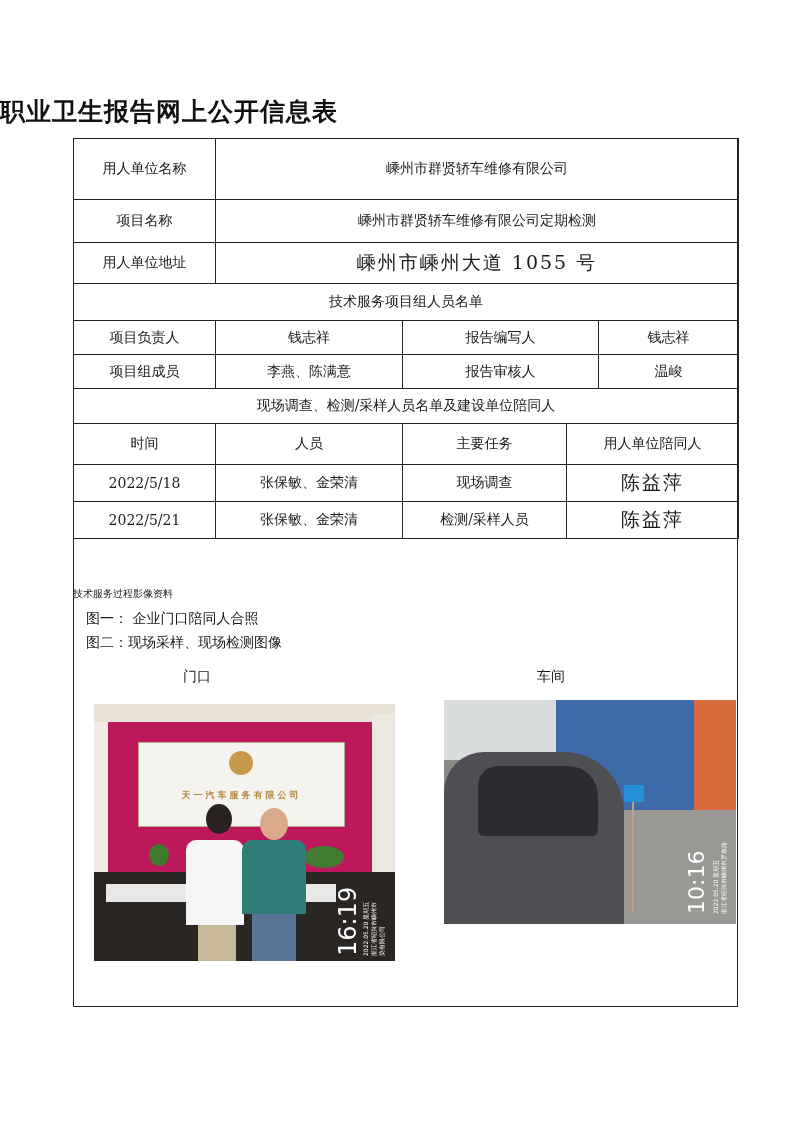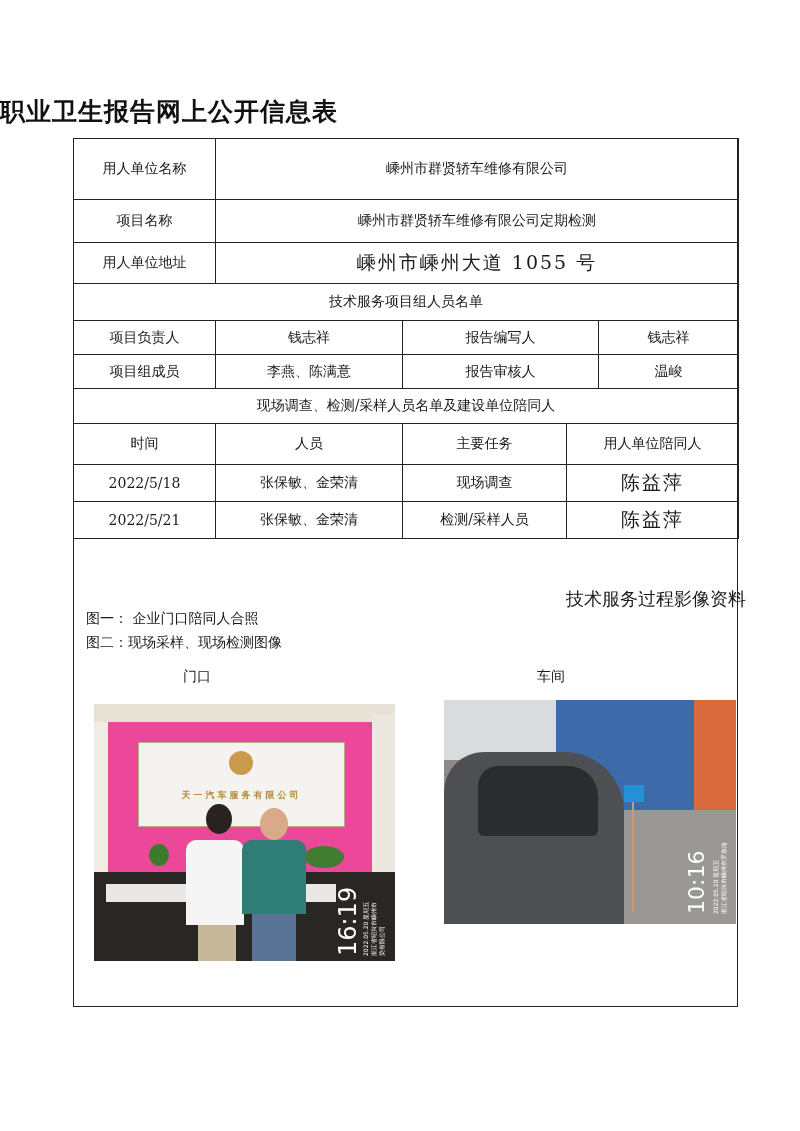--- a/index.html
+++ b/index.html
@@ -7,21 +7,21 @@
          font-family:"DejaVu Serif","Liberation Serif",serif; color:#1a1a1a; }
   .title { position:absolute; left:0; top:95px; width:800px; 
            font-size:25px; letter-spacing:1px; font-weight:bold; color:#111; }
   .frame { position:absolute; left:73px; top:138px; width:665px; height:869px;
            border:1.5px solid #222; box-sizing:border-box; }
   table.t { position:absolute; left:73px; top:138px; width:665px; border-collapse:collapse;
             table-layout:fixed; font-size:14px; }
   table.t td { border:1.5px solid #222; text-align:center; vertical-align:middle; padding:0; color:#1a1a1a; }
   .soft { color:#555; letter-spacing:2px; font-size:19px; }
   .media { position:absolute; left:73px; top:559px; width:665px; height:448px; box-sizing:border-box; }
-  .media .mtitle { position:absolute; left:8px; width:665px; top:28px; text-align:right; font-size:18px; }
+  .media .mtitle { position:absolute; left:0; width:665px; top:28px; text-align:left; font-size:10px; }
   .media .cap { position:absolute; left:13px; font-size:14px; }
   .media .plabel { position:absolute; font-size:14px; }
   .photo { position:absolute; overflow:hidden; }
   .ts { position:absolute; color:#fff; font-family:"DejaVu Sans","Liberation Sans",sans-serif;
         transform-origin:left top; transform:rotate(-90deg); white-space:nowrap; }
 </style>
 </head>
 <body>
 
 <div class="title">职业卫生报告网上公开信息表</div>
@@ -89,21 +89,21 @@
   </table>
 
 <div class="media">
   <div class="mtitle">技术服务过程影像资料</div>
   <div class="cap" style="top:51px">图一：  企业门口陪同人合照</div>
   <div class="cap" style="top:75px">图二：现场采样、现场检测图像</div>
   <div class="plabel" style="left:110px; top:109px">门口</div>
   <div class="plabel" style="left:464px; top:109px">车间</div>
 </div>
 
-<div class="photo" style="left:94px; top:704px; width:301px; height:257px; background:#ec4899;">
+<div class="photo" style="left:94px; top:704px; width:301px; height:257px; background:#be185d;">
   <div style="position:absolute; left:0; top:0; width:301px; height:18px; background:#e8e2d6;"></div>
   <div style="position:absolute; left:0; top:18px; width:14px; height:239px; background:#f0ece4;"></div>
   <div style="position:absolute; left:278px; top:10px; width:23px; height:247px; background:#ece8e0;"></div>
   <div style="position:absolute; left:44px; top:38px; width:205px; height:83px; background:#f4f3f0; border:1px solid #bba98a;">
     <div style="position:absolute; left:90px; top:8px; width:24px; height:24px; border-radius:50%; background:#c99a4c;"></div>
     <div style="position:absolute; left:0; top:46px; width:205px; text-align:center; font-size:9px; color:#b58a3a; font-weight:bold; letter-spacing:3px; font-family:'DejaVu Sans',sans-serif;">天一汽车服务有限公司</div>
   </div>
   <div style="position:absolute; left:0; top:168px; width:301px; height:89px; background:#2a2624;"></div>
   <div style="position:absolute; left:12px; top:180px; width:230px; height:18px; background:#e9e8e6;"></div>
   <div style="position:absolute; left:55px; top:140px; width:20px; height:22px; border-radius:50%; background:#3e7a2e;"></div>

